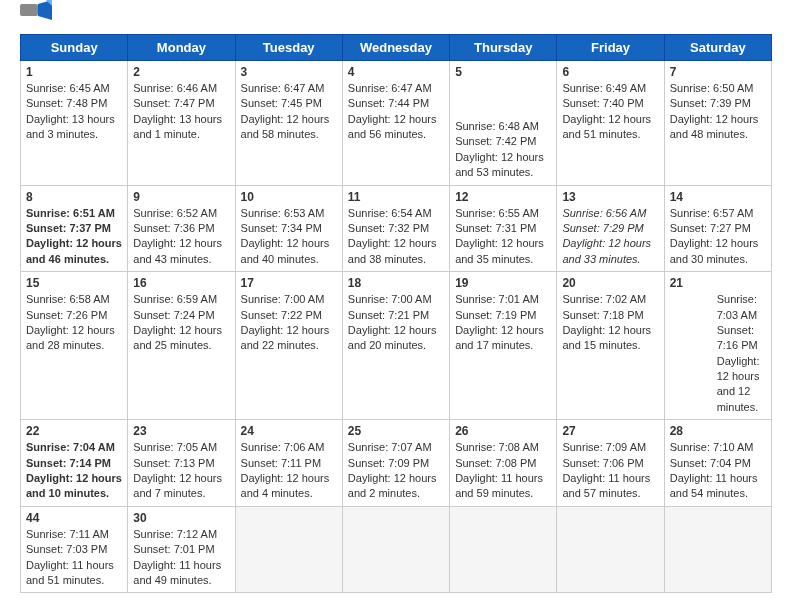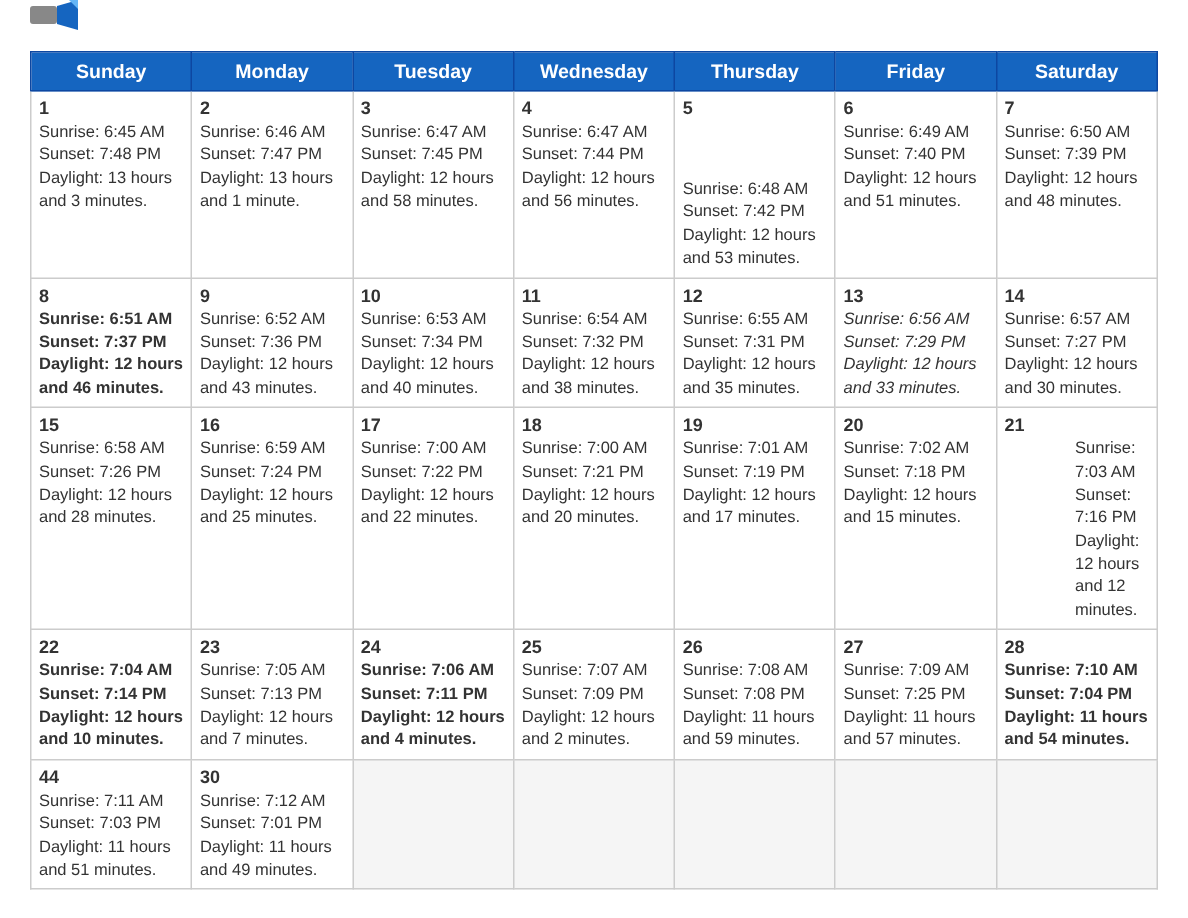--- a/index.html
+++ b/index.html
@@ -286,21 +286,21 @@
           </td>
           <td class="cal-cell">
             <span class="day-num">23</span>
             <div class="cell-text" style="white-space: pre-line;">Sunrise: 7:05 AM
 Sunset: 7:13 PM
 Daylight: 12 hours
 and 7 minutes.</div>
           </td>
           <td class="cal-cell">
             <span class="day-num">24</span>
-            <div class="cell-text" style="white-space: pre-line; font-weight: bold;">Sunrise: 7:06 AM
+            <div class="cell-text" style="white-space: pre-line;">Sunrise: 7:06 AM
 Sunset: 7:11 PM
 Daylight: 12 hours
 and 4 minutes.</div>
           </td>
           <td class="cal-cell">
             <span class="day-num">25</span>
             <div class="cell-text" style="white-space: pre-line;">Sunrise: 7:07 AM
 Sunset: 7:09 PM
 Daylight: 12 hours
 and 2 minutes.</div>
@@ -308,27 +308,27 @@
           <td class="cal-cell">
             <span class="day-num">26</span>
             <div class="cell-text" style="white-space: pre-line;">Sunrise: 7:08 AM
 Sunset: 7:08 PM
 Daylight: 11 hours
 and 59 minutes.</div>
           </td>
           <td class="cal-cell">
             <span class="day-num">27</span>
             <div class="cell-text" style="white-space: pre-line;">Sunrise: 7:09 AM
-Sunset: 7:25 PM
+Sunset: 7:06 PM
 Daylight: 11 hours
 and 57 minutes.</div>
           </td>
           <td class="cal-cell">
             <span class="day-num">28</span>
-            <div class="cell-text" style="white-space: pre-line; font-weight: bold;">Sunrise: 7:10 AM
+            <div class="cell-text" style="white-space: pre-line;">Sunrise: 7:10 AM
 Sunset: 7:04 PM
 Daylight: 11 hours
 and 54 minutes.</div>
           </td>
         </tr>
         <tr>
           <td class="cal-cell last-row">
             <span class="day-num">44</span>
             <div class="cell-text" style="white-space: pre-line;">Sunrise: 7:11 AM
 Sunset: 7:03 PM

